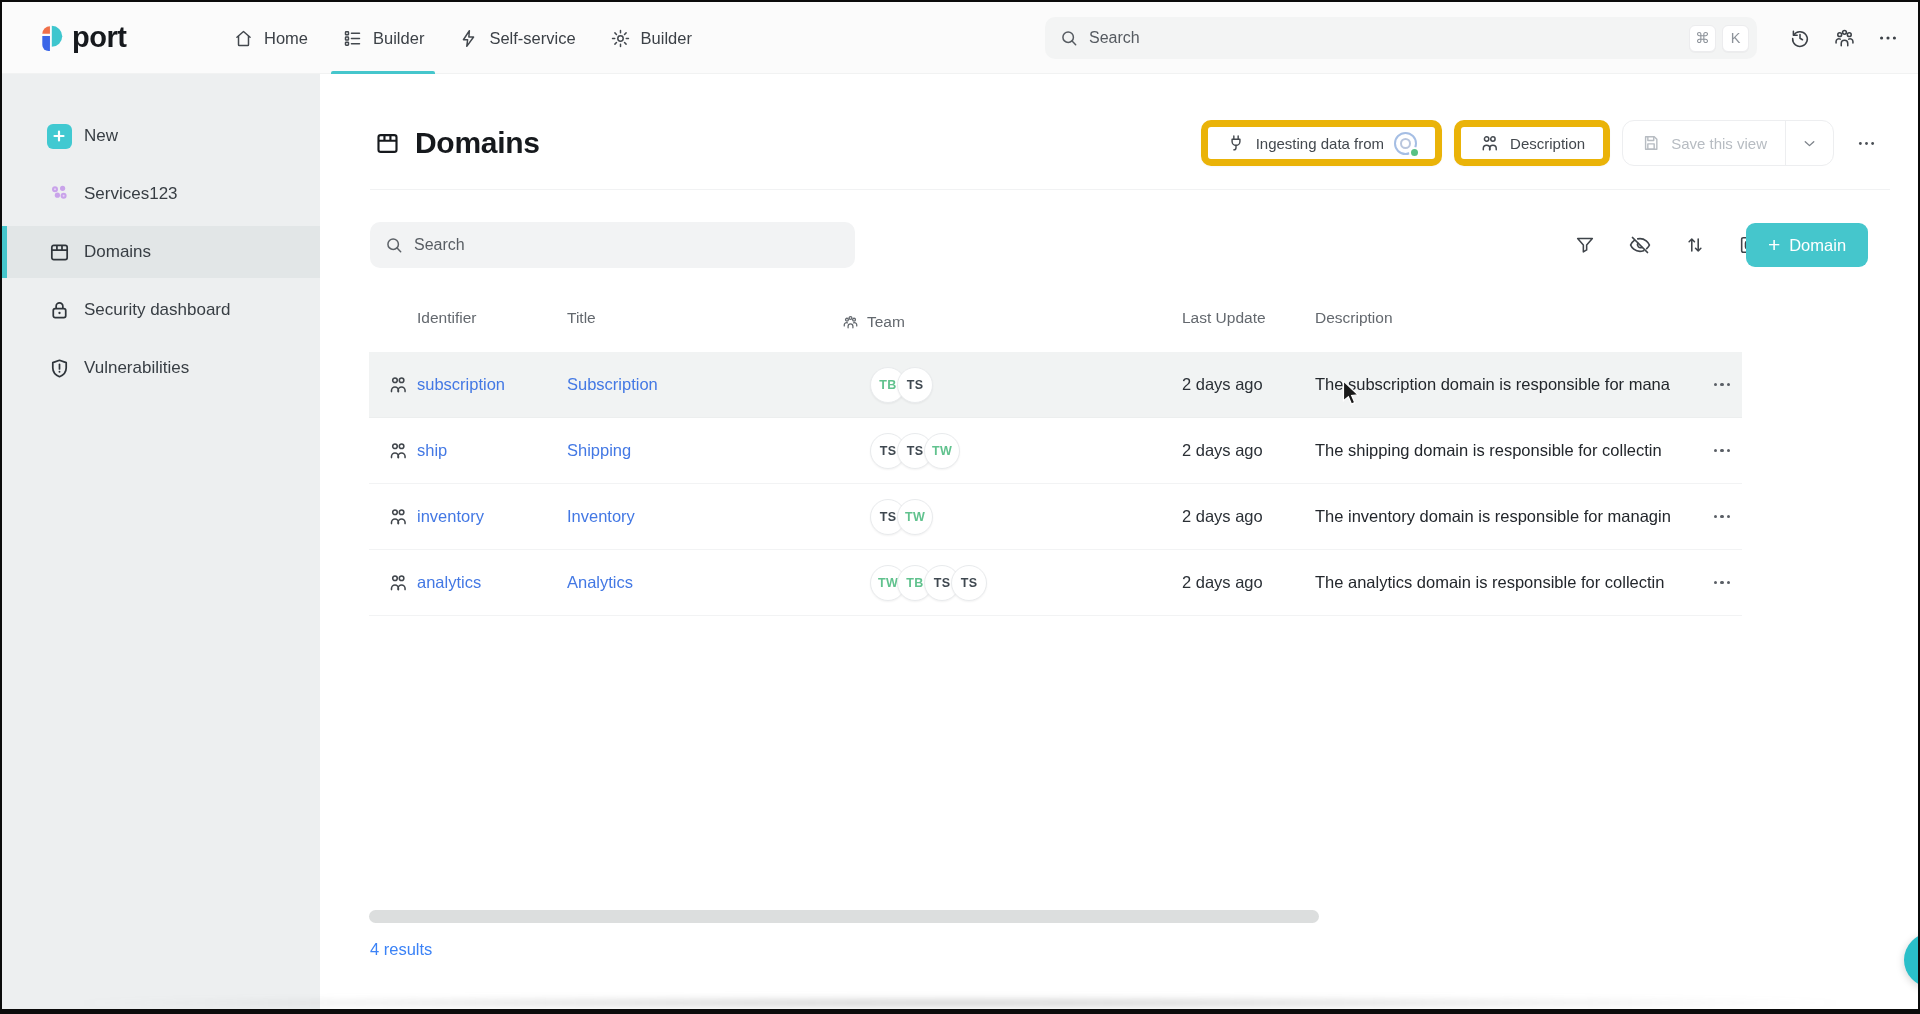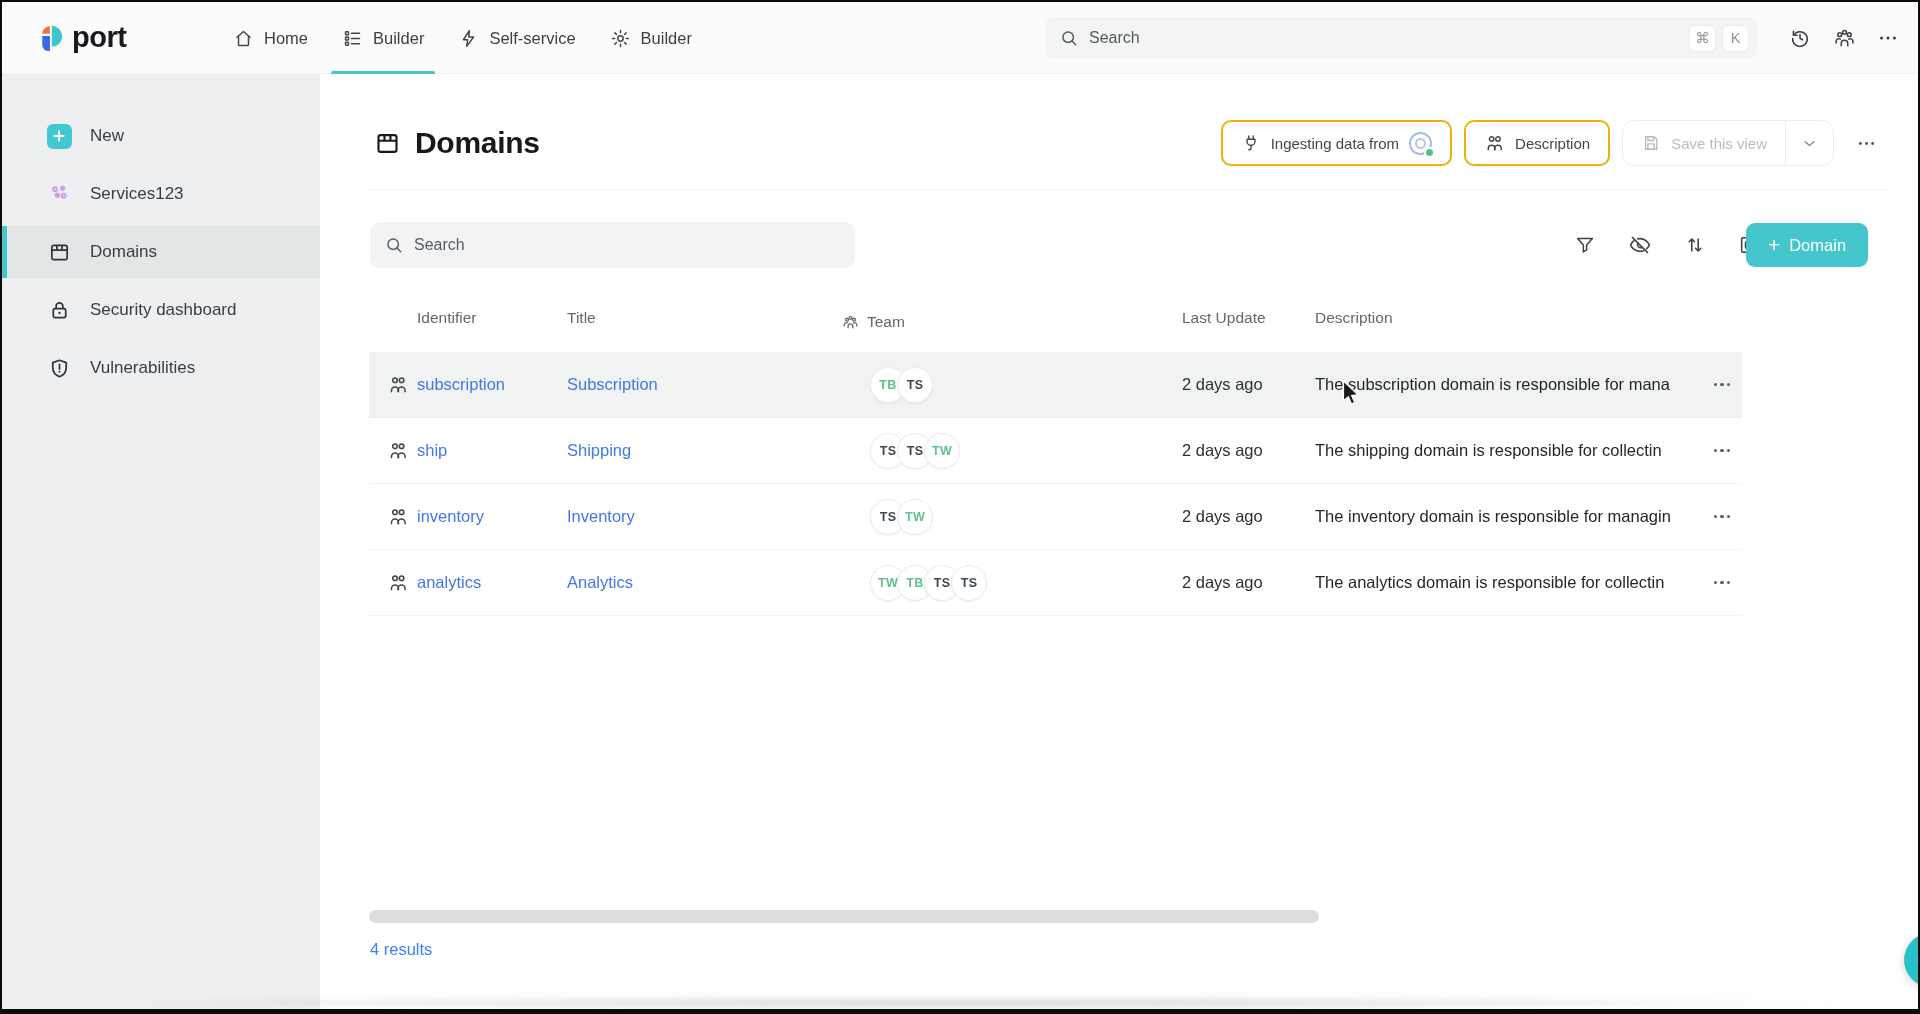--- a/index.html
+++ b/index.html
@@ -48,41 +48,41 @@
   .sidebar {
     position:absolute; top:72px; left:0; bottom:0; width:318px;
     background:#edeff0; padding-top:40px;
   }
   .side-item {
     height:44px; margin-bottom:14px; display:flex; align-items:center;
     padding-left:44px; cursor:pointer; position:relative;
     color:#383e44; font-size:17px;
   }
   .side-item .side-icn { width:26px; display:flex; justify-content:center; color:#2f353b; }
-  .side-item .side-label { margin-left:18px; }
+  .side-item .side-label { margin-left:12px; }
   .side-item.active { background:#e2e6e7; height:52px; margin-top:-4px; margin-bottom:10px; }
   .side-item.active::before {
     content:""; position:absolute; left:0; top:0; bottom:0; width:5px;
     background:var(--accent-teal,#45c6cc);
   }
   .new-plus {
     width:25px; height:25px; border-radius:6px; background:#41c9d1;
     display:flex; align-items:center; justify-content:center;
   }
 
   
   .main { position:absolute; top:72px; left:318px; right:0; bottom:0; background:#fff; }
 
   .page-header { position:absolute; top:38px; left:54px; right:32px; height:62px; display:flex; align-items:center; }
   .page-title { display:flex; align-items:center; gap:14px; color:#16191d; }
   .page-title h1 { font-size:30px; font-weight:800; letter-spacing:-0.3px; }
   .header-actions { margin-left:auto; display:flex; align-items:center; gap:12px; }
   .btn {
     display:flex; align-items:center; gap:10px; height:46px; padding:0 18px;
-    background:#fff; border:2px solid #eab308; border-radius:10px; cursor:pointer;
+    background:#fff; border:7px solid #eab308; border-radius:10px; cursor:pointer;
     font-size:15px; color:#43484e; box-shadow:0 1px 2px rgba(0,0,0,.03); white-space:nowrap;
   }
   .integration-badge { position:relative; width:23px; height:23px; }
   .badge-ring { position:absolute; inset:0; border:2px solid #a5bee4; border-radius:50%; }
   .badge-inner { position:absolute; left:6px; top:6px; width:11px; height:11px; border:2px solid #b9c6dd; border-radius:50%; }
   .badge-dot { position:absolute; right:-3px; bottom:-3px; width:11px; height:11px; background:#58c184; border:2px solid #fff; border-radius:50%; }
   .save-group { display:flex; align-items:stretch; height:46px; border:1px solid #edeef0; border-radius:12px; overflow:hidden; background:#fff; }
   .save-btn { display:flex; align-items:center; gap:10px; padding:0 18px; color:#b7bcc2; font-size:15px; cursor:default; }
   .chev-btn { display:flex; align-items:center; justify-content:center; width:48px; border-left:1px solid #edeef0; color:#7d838a; cursor:pointer; }
   .more-btn { display:flex; align-items:center; justify-content:center; width:40px; height:44px; color:#4a4f55; cursor:pointer; }

